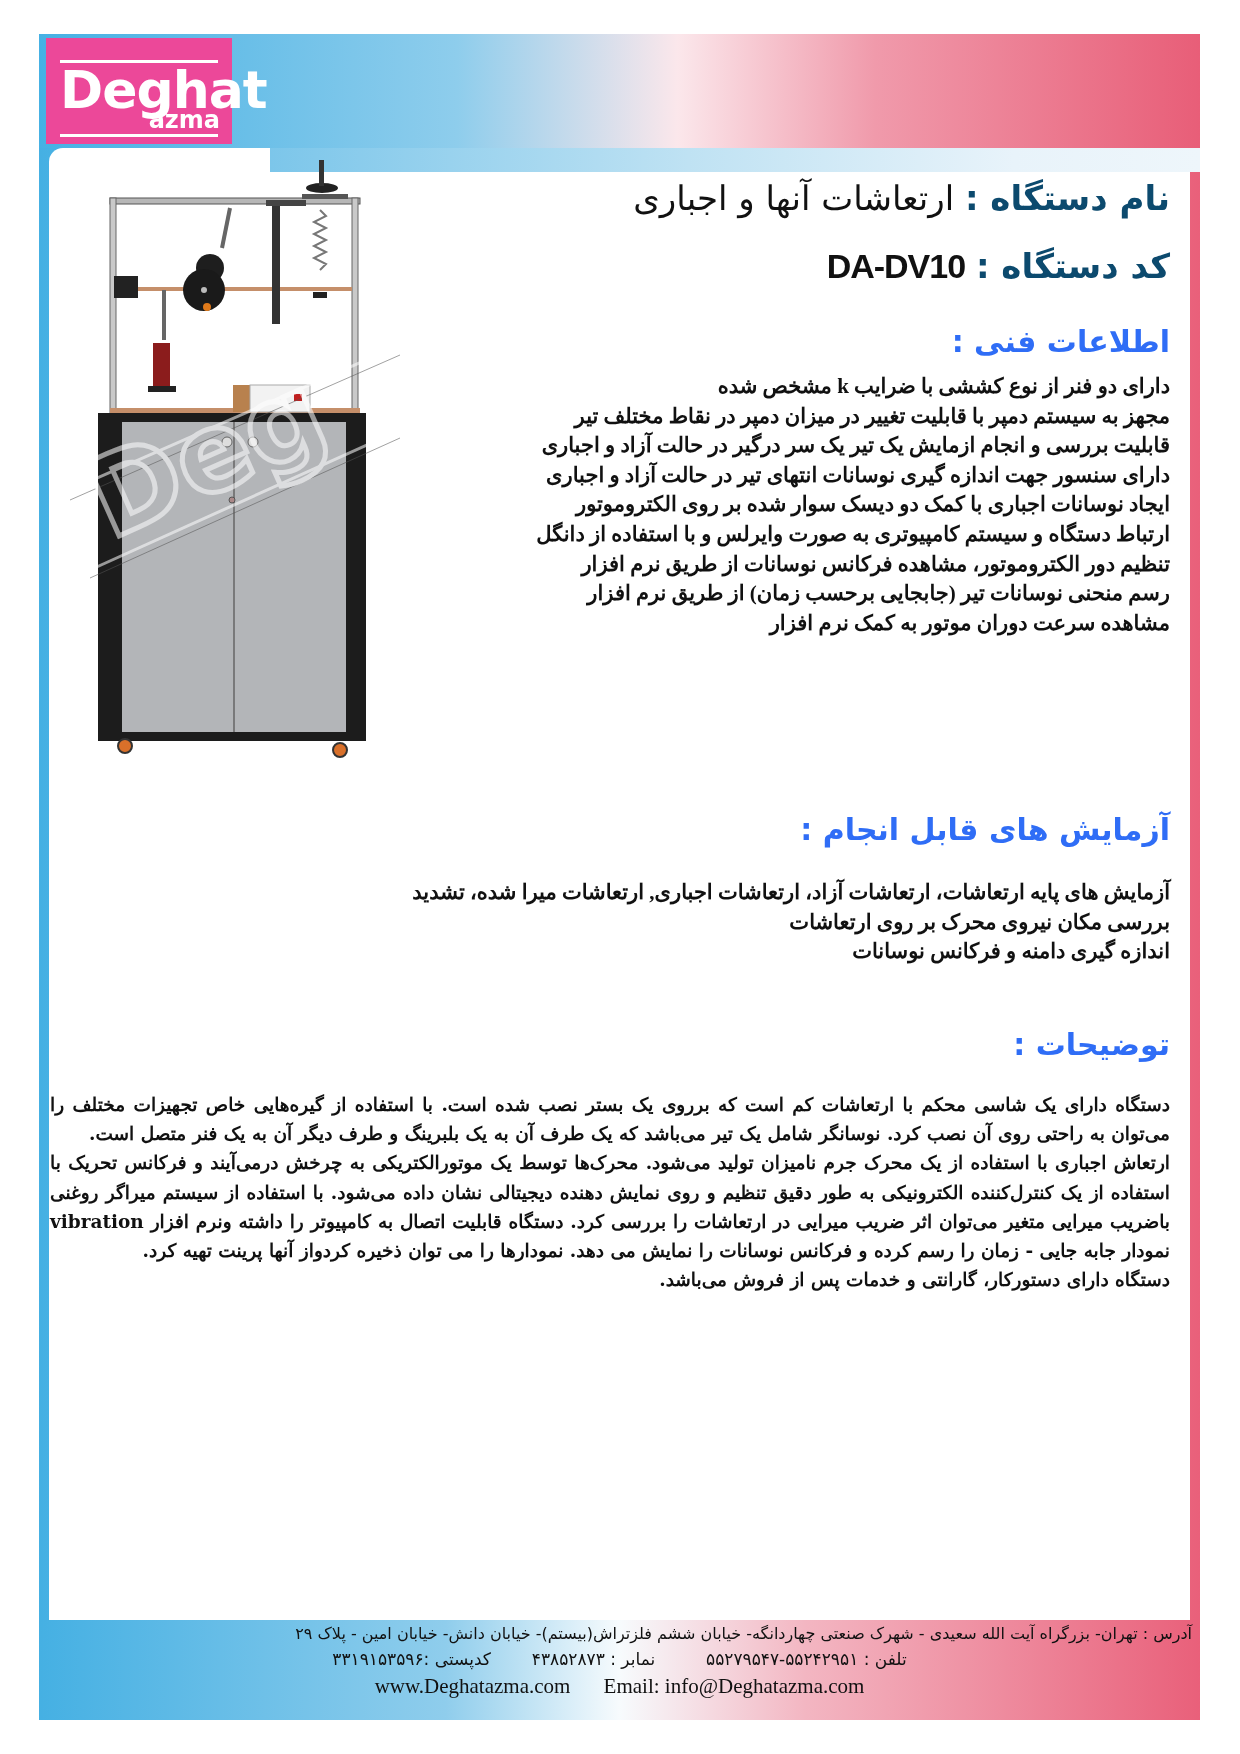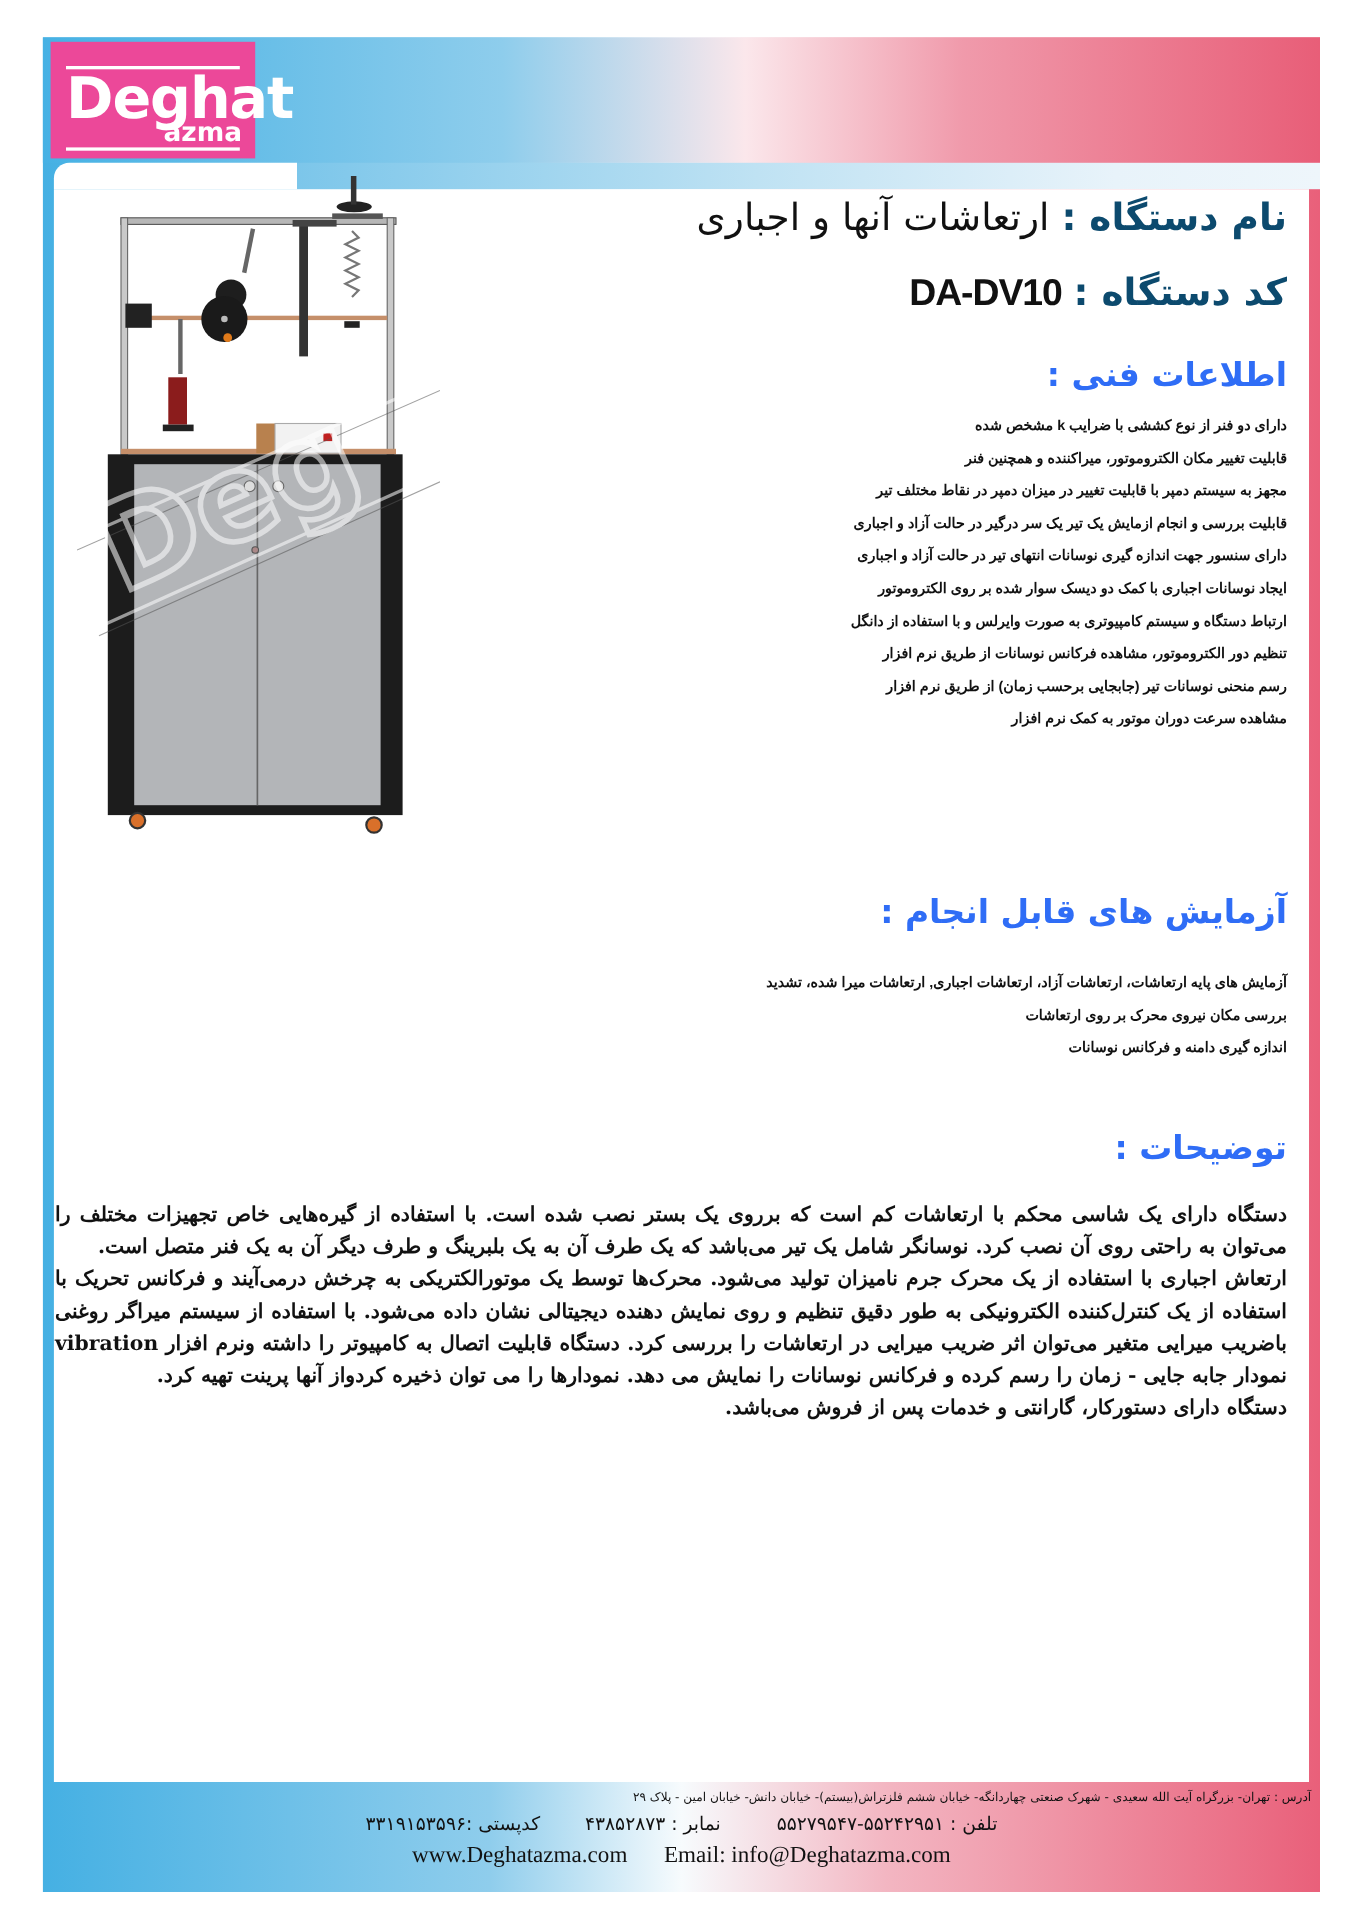--- a/index.html
+++ b/index.html
@@ -47,39 +47,39 @@
       position: absolute; right: 70px; font-size: 34px; line-height: 44px; white-space: nowrap;
     }
     .label-blue { color: #0c4a6e; font-weight: bold; }
     .value-black { color: #111; font-family: "DejaVu Serif", serif; }
     .code-value { color: #111; font-weight: bold; font-family: "Liberation Sans", sans-serif; letter-spacing: -1px; }
     .section-title {
       position: absolute; right: 70px; font-size: 30px; line-height: 40px; font-weight: bold; color: #2f6df6;
       white-space: nowrap;
     }
     .list {
-      position: absolute; right: 70px; font-size: 13px; line-height: 29.6px; font-weight: bold; color: #111;
-      list-style: none; margin: 0; padding: 0; font-family: Liberation Sans, sans-serif;
+      position: absolute; right: 70px; font-size: 21px; line-height: 29.6px; font-weight: bold; color: #111;
+      list-style: none; margin: 0; padding: 0; font-family: Liberation Serif, serif;
     }
     .list li { white-space: nowrap; }
     .para {
       position: absolute; right: 70px; width: 1120px; font-size: 18.5px; line-height: 29.2px; font-weight: bold;
       color: #111; font-family: "DejaVu Serif", serif; text-align: justify; text-align-last: right;
     }
     .para p { margin: 0; }
 
     .product-photo {
       position: absolute; left: 70px; top: 160px; width: 330px; height: 600px;
     }
 
     .footer {
       position: absolute; left: 39px; top: 1620px; width: 1161px; height: 100px;
       font-family: "DejaVu Sans", sans-serif; color: #111;
     }
-    .footer .addr { position: absolute; right: 8px; top: 2px; font-size: 11px; line-height: 24px; white-space: nowrap; }
+    .footer .addr { position: absolute; right: 8px; top: 2px; font-size: 16px; line-height: 24px; white-space: nowrap; }
     .footer .phone { position: absolute; left: 0; right: 0; top: 28px; text-align: center; font-size: 17px; line-height: 22px; white-space: nowrap; }
     .footer .web { position: absolute; left: 0; right: 0; top: 54px; text-align: center; font-size: 21px; line-height: 24px; font-family: "Liberation Serif", serif; white-space: nowrap; }
     .footer .web span { margin: 0 14px; }
   </style>
 </head>
 <body>
 
 <div class="frame"></div>
 <div class="header-strip"></div>
 <div class="header-sub"></div>
@@ -160,21 +160,20 @@
   <span class="value-black">ارتعاشات آنها و اجباری</span>
 </div>
 <div class="title-line rtl" style="top:244px;">
   <span class="label-blue">کد دستگاه :</span>
   <span class="code-value">DA-DV10</span>
 </div>
 
 <div class="section-title rtl" style="top:322px;">اطلاعات فنی :</div>
 <ul class="list rtl" style="top:372px;">
   <li>دارای دو فنر از نوع کششی با ضرایب k مشخص شده</li>
-  <li>قابلیت تغییر مکان الکتروموتور، میراکننده و همچنین فنر</li>
   <li>مجهز به سیستم دمپر با قابلیت تغییر در میزان دمپر در نقاط مختلف تیر</li>
   <li>قابلیت بررسی و انجام ازمایش یک تیر یک سر درگیر در حالت آزاد و اجباری</li>
   <li>دارای سنسور جهت اندازه گیری نوسانات انتهای تیر در حالت آزاد و اجباری</li>
   <li>ایجاد نوسانات اجباری با کمک دو دیسک سوار شده بر روی الکتروموتور</li>
   <li>ارتباط دستگاه و سیستم کامپیوتری به صورت وایرلس و با استفاده از دانگل</li>
   <li>تنظیم دور الکتروموتور، مشاهده فرکانس نوسانات از طریق نرم افزار</li>
   <li>رسم منحنی نوسانات تیر (جابجایی برحسب زمان) از طریق نرم افزار</li>
   <li>مشاهده سرعت دوران موتور به کمک نرم افزار</li>
 </ul>
 

